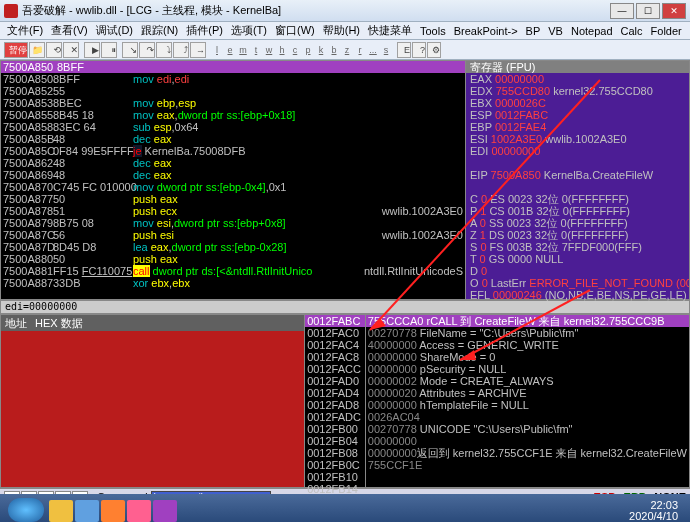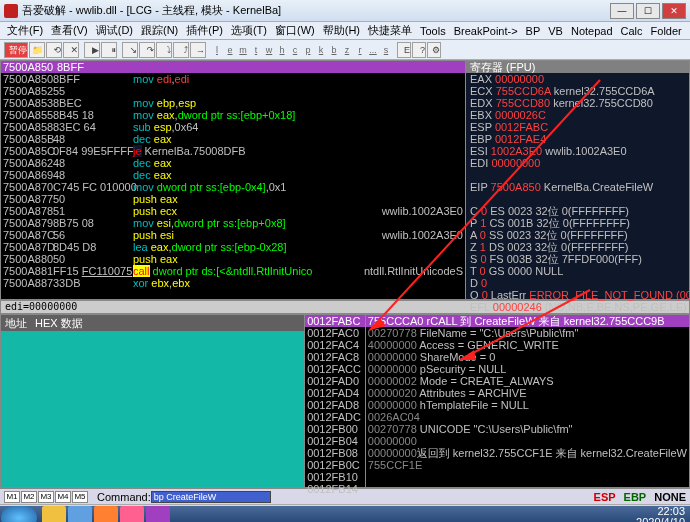--- a/index.html
+++ b/index.html
@@ -21,42 +21,42 @@
 .main{display:flex;height:240px}
 .cpu{flex:1;background:#000;font-family:Consolas,monospace;font-size:10px;color:#c0c0c0;line-height:12px;overflow:hidden;border:1px solid #888}
 .cpu .hdr{background:#a040c0;color:#fff;padding:0 2px;display:flex}
 .cpu .hdr span:first-child{width:54px}
 .cpu .row{display:flex;padding:0 2px;white-space:nowrap}
 .cpu .addr{width:50px;color:#c0c0c0}
 .cpu .byt{width:80px;color:#c0c0c0}
 .cpu .asm{flex:1}
 .cpu .cmt{color:#c0c0c0}
 .op{color:#00c0c0}.op2{color:#ffff00}.op3{color:#00ff00}.op4{color:#ff0000;background:#0f172a}
-.reg{width:224px;background:#0f172a;font-family:Consolas,monospace;font-size:10px;color:#c0c0c0;line-height:12px;border:1px solid #888;border-left:none}
+.reg{width:224px;background:#4c1d95;font-family:Consolas,monospace;font-size:10px;color:#c0c0c0;line-height:12px;border:1px solid #888;border-left:none}
 .reg .hdr{background:#808080;color:#fff;padding:0 4px}
 .reg .row{padding:0 4px;white-space:nowrap;overflow:hidden}
 .red{color:#ff4040}.yel{color:#ffff00}
 .stat{height:14px;background:#ccc;font-family:Consolas,monospace;font-size:10px;padding:0 4px;border:1px solid #888}
 .low{display:flex;height:174px}
-.dump{width:332px;background:#14b8a6;border:1px solid #888}
+.dump{width:332px;background:#b91c1c;border:1px solid #888}
 .dump .hdr{height:16px;background:#606060;color:#fff;font-size:10px;padding:0 4px;display:flex;gap:8px;align-items:center}
 .stack{width:66px;background:#000;font-family:Consolas,monospace;font-size:9px;color:#c0c0c0;border:1px solid #888;border-left:none;line-height:12px}
 .stack .row{padding:0 2px;white-space:nowrap}
 .stack .hdr{background:#a040c0;color:#fff}
 .info{flex:1;background:#000;font-family:Consolas,monospace;font-size:9px;color:#c0c0c0;border:1px solid #888;border-left:none;line-height:12px}
 .info .hdr{background:#a040c0;color:#fff;padding:0 2px;white-space:nowrap;overflow:hidden}
 .info .row{padding:0 2px;white-space:nowrap;overflow:hidden}
 .bot1{height:16px;background:#d8d8e8;display:flex;align-items:center;font-size:10px;padding:0 4px;border-top:1px solid #888}
 .bot1 .mb{width:16px;height:12px;background:#fff;border:1px solid #888;font-size:8px;text-align:center;margin-right:1px}
 .bot1 .cmd{margin-left:8px}
 .bot1 input{width:120px;height:12px;background:#4060d0;color:#fff;border:1px solid #444;font-size:9px;padding:0 2px}
 .bot1 .right{margin-left:auto;display:flex;gap:8px}
 .bot1 .flag{font-weight:bold}
 .bot2{height:16px;background:#d8d8e8;display:flex;align-items:center;font-size:10px;padding:0 4px;font-family:Consolas,monospace;gap:16px;border-top:1px solid #aaa}
-.taskbar{position:absolute;bottom:0;left:0;right:0;height:16px;background:linear-gradient(#4a6a9a,#2a4a7a);display:flex;align-items:flex-start;padding:0 1px}
+.taskbar{position:absolute;bottom:0;left:0;right:0;height:28px;background:linear-gradient(#4a6a9a,#2a4a7a);display:flex;align-items:flex-end;padding:0 8px}
 .start{width:36px;height:24px;background:radial-gradient(#60c0ff,#2060a0);border-radius:12px;margin-right:4px}
 .tray{margin-left:auto;color:#fff;font-size:9px;text-align:right;padding-right:4px;line-height:11px}
 .tskbtn{width:24px;height:22px;margin:0 1px;border-radius:2px}
 .arrow{position:absolute;pointer-events:none}
 </style>
 </head>
 <body>
 
 <div class="titlebar">
   <span class="icon"></span>
@@ -237,21 +237,20 @@
           <span class="byt">33DB</span>
           <span class="asm"><span class="op">xor</span> <span class="yel">ebx</span>,<span class="yel">ebx</span></span>
           <span class="cmt"></span>
         </div>
       </div>
   </div>
   <div class="reg">
     <div class="hdr">寄存器 (FPU)</div>
     <div id="reg-rows">
         <div class="row">EAX <span class="red">00000000</span></div>
-        <div class="row">ECX <span class="red">755CCD6A</span> kernel32.755CCD6A</div>
         <div class="row">EDX <span class="red">755CCD80</span> kernel32.755CCD80</div>
         <div class="row">EBX <span class="red">0000026C</span></div>
         <div class="row">ESP <span class="red">0012FABC</span></div>
         <div class="row">EBP <span class="red">0012FAE4</span></div>
         <div class="row">ESI <span class="red">1002A3E0</span> wwlib.1002A3E0</div>
         <div class="row">EDI <span class="red">00000000</span></div>
         <div class="row">&nbsp;</div>
         <div class="row">EIP <span class="red">7500A850</span> KernelBa.CreateFileW</div>
         <div class="row">&nbsp;</div>
         <div class="row">C <span class="red">0</span>  ES 0023 32位 0(FFFFFFFF)</div>

